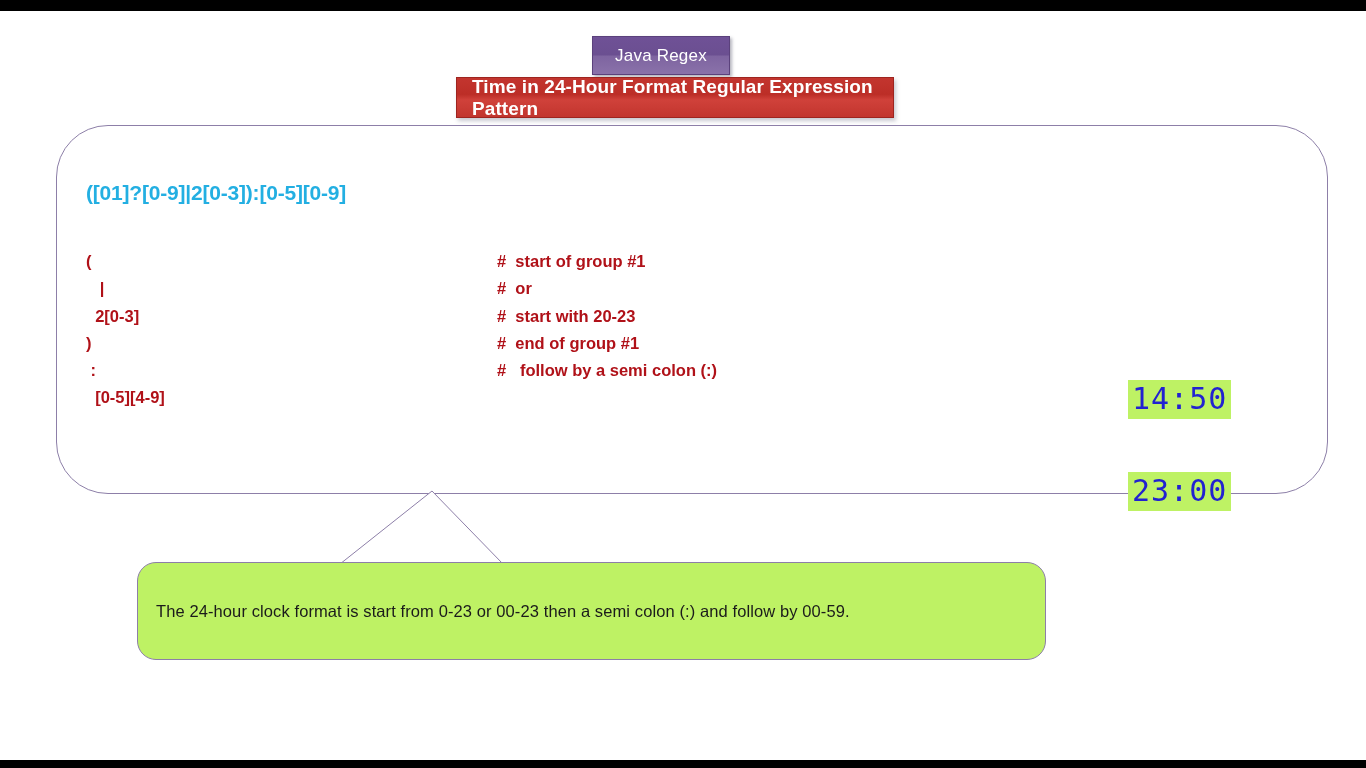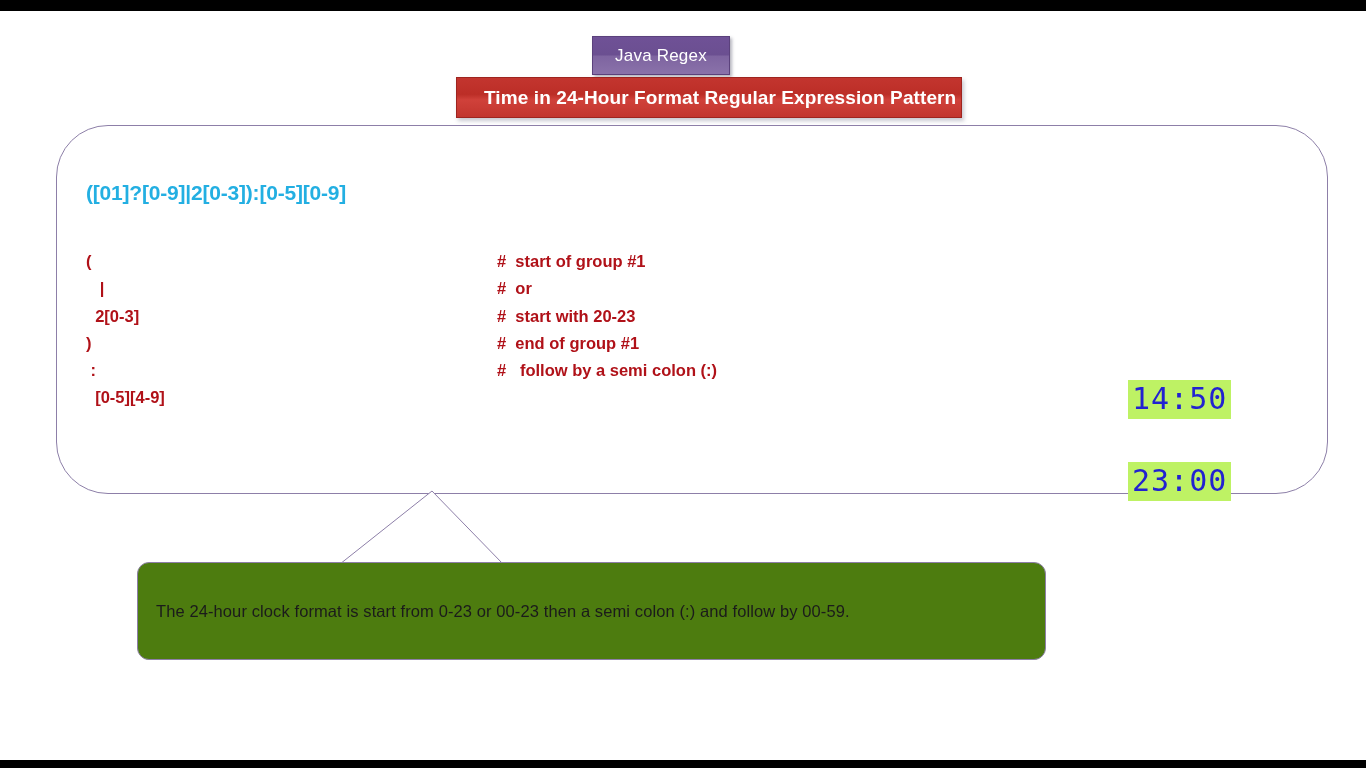--- a/index.html
+++ b/index.html
@@ -42,32 +42,32 @@
     font-size: 17px;
     letter-spacing: .2px;
     margin-top: 25px;
   }
 
   
   .banner-red {
     position: absolute;
     left: 456px;
     top: 77px;
-    width: 506px;
+    width: 438px;
     height: 41px;
     box-sizing: border-box;
     background: linear-gradient(to bottom, #c3352f 0%, #bc2e27 42%, #d0413a 56%, #c2352e 100%);
     border: 1px solid #9e241f;
     box-shadow: 2px 3px 4px rgba(120,120,140,0.40);
     display: flex;
     align-items: center;
     color: #ffffff;
     font-size: 19px;
     font-weight: 600;
-    padding-left: 27px;
+    padding-left: 15px;
     letter-spacing: .1px;
   }
 
   
   .panel-main {
     position: absolute;
     left: 56px;
     top: 125px;
     width: 1272px;
     height: 369px;
@@ -118,33 +118,33 @@
   .sample {
     position: absolute;
     background: #bef264;
     color: #2222d0;
     font-family: "DejaVu Sans Mono", "Liberation Mono", monospace;
     font-size: 30px;
     letter-spacing: 1px;
     padding: 1px 4px 3px 4px;
   }
   .sample.s1 { left: 1128px; top: 380px; }
-  .sample.s2 { left: 1128px; top: 462px; }
+  .sample.s2 { left: 1128px; top: 472px; }
 
   
   .callout-box {
     position: absolute;
     left: 137px;
     top: 562px;
     width: 909px;
     height: 98px;
     box-sizing: border-box;
     border: 1px solid #8d7fa8;
-    border-radius: 12px;
-    background: #4d7c0f;
+    border-radius: 19px;
+    background: #bef264;
     display: flex;
     align-items: center;
     padding-left: 18px;
   }
   .callout-text {
     color: #1b1b1b;
     font-size: 16.5px;
     letter-spacing: .1px;
   }
   .callout-tail {

